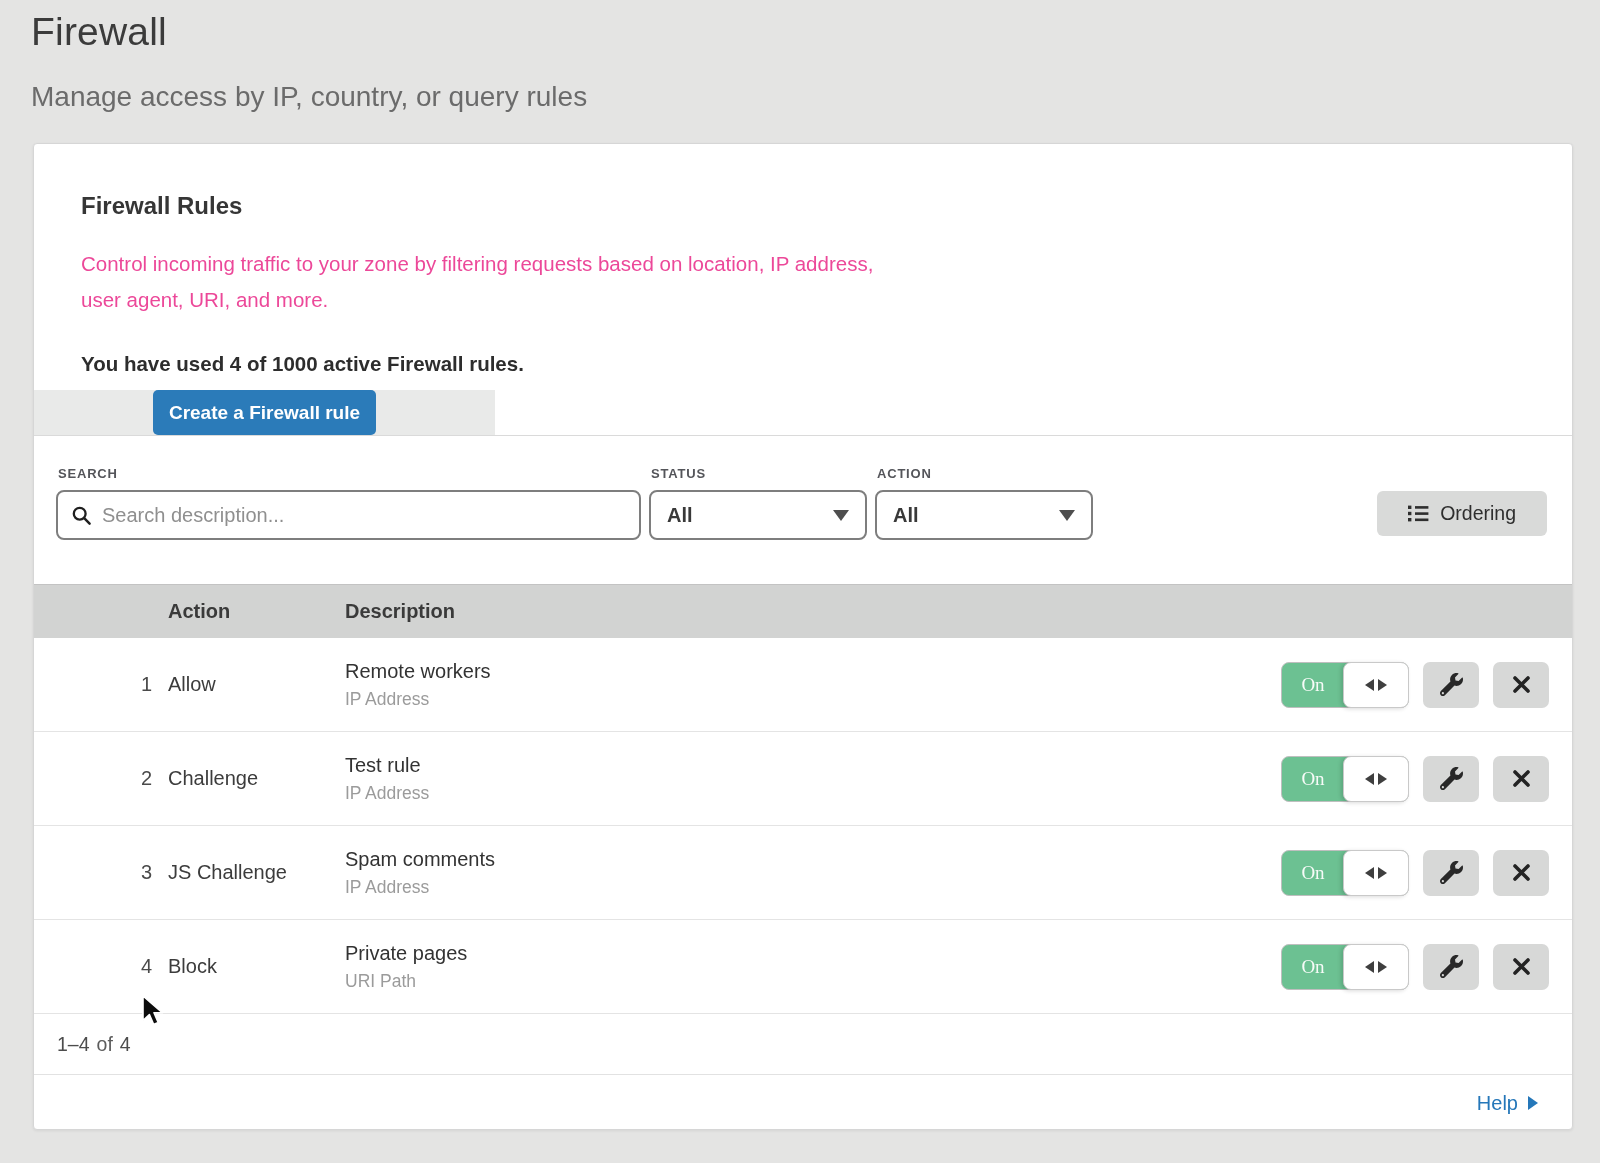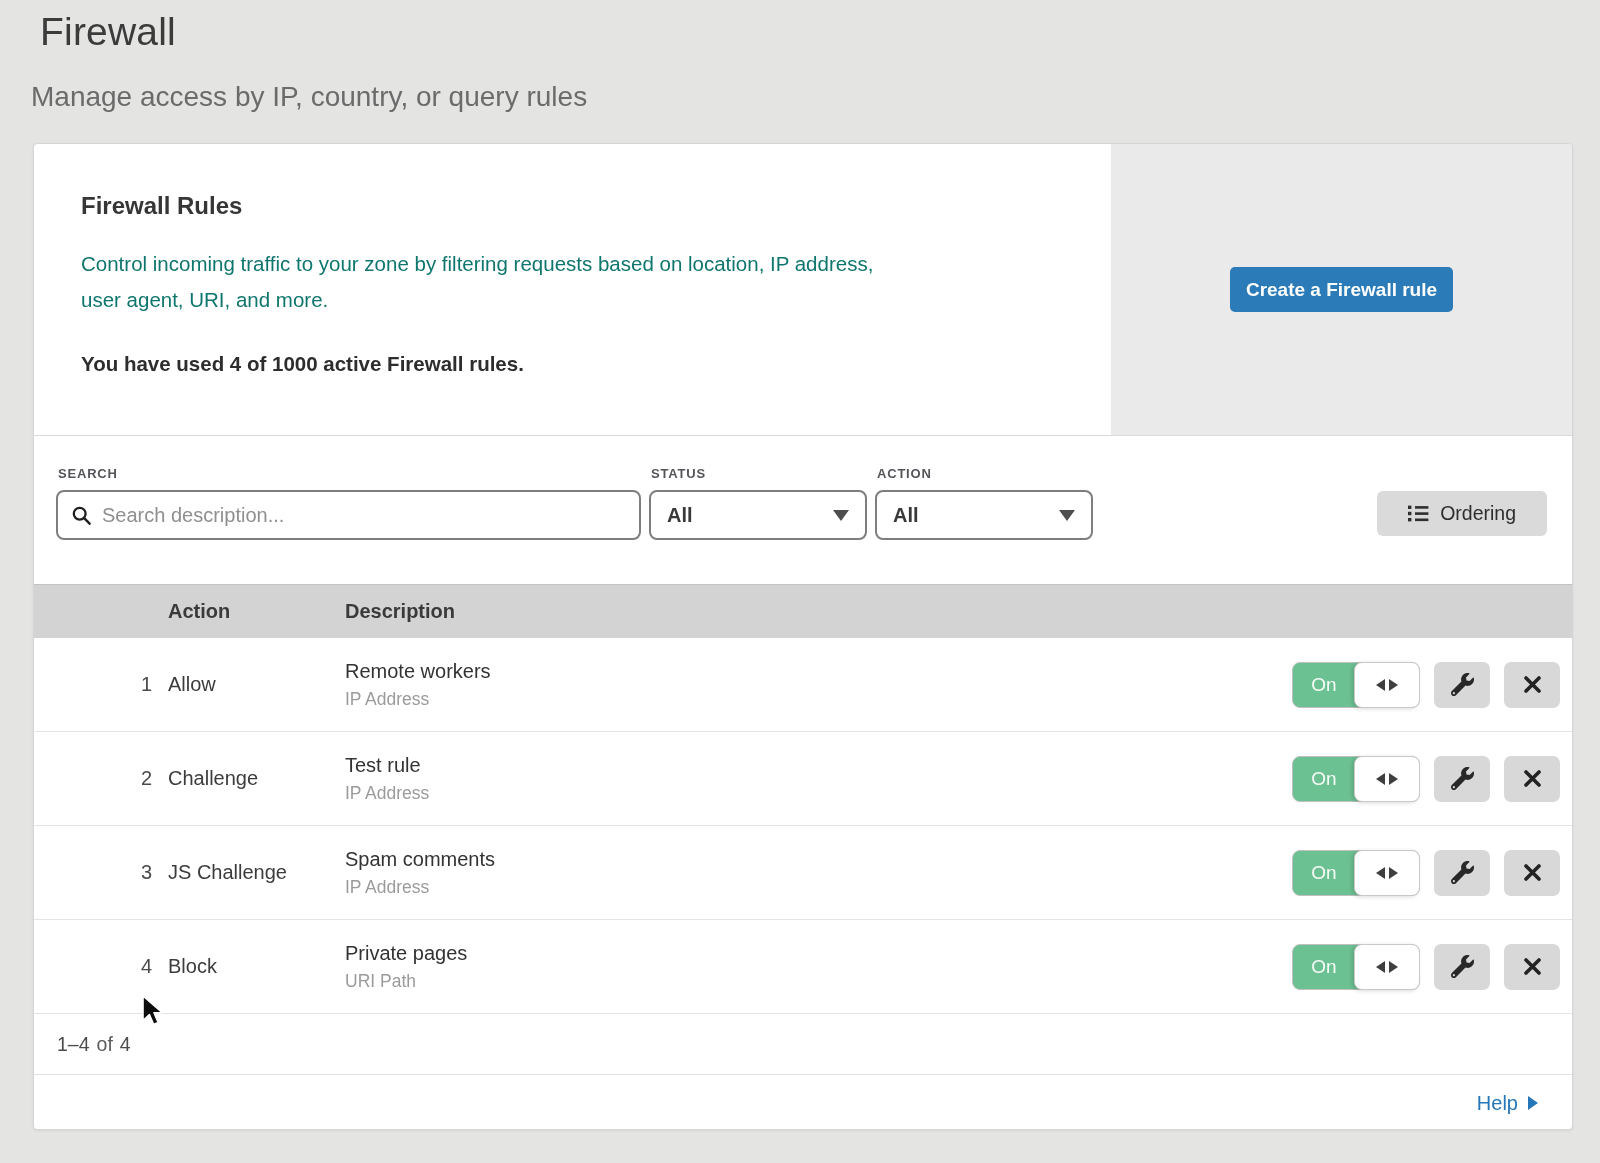--- a/index.html
+++ b/index.html
@@ -4,34 +4,34 @@
 <style>
   * { box-sizing: border-box; margin: 0; padding: 0; }
   html,body { width:1600px; height:1163px; }
   body {
     background:#e4e4e3;
     font-family:"Liberation Sans", sans-serif;
     position:relative;
     overflow:hidden;
   }
   .page-header { padding:10px 0 0 31px; }
-  .page-title { font-size:39px; font-weight:500; color:#3b3b3b; letter-spacing:.2px;margin-left:9px; }
+  .page-title { font-size:39px; font-weight:500; color:#3b3b3b; letter-spacing:.2px; }
   .page-subtitle { font-size:28px; font-weight:400; color:#6b6b6b; margin-top:27px; }
 
   .card {
     position:absolute; left:33px; top:143px; width:1540px; height:987px;
     background:#ffffff; border:1px solid #d6d6d6; border-radius:4px;
     box-shadow:0 1px 3px rgba(0,0,0,.07); overflow:hidden;
   }
 
   
-  .intro-section { display:flex; height:292px; border-bottom:1px solid #dadada; }
+  .intro-section { display:flex; height:292px; border-bottom:1px solid #dadada;flex-direction:column; }
   .intro-left { flex:1; padding:48px 60px 0 47px; }
   .intro-heading { font-size:24px; font-weight:700; color:#363636; margin-bottom:26px; }
-  .intro-desc { font-size:20.5px; color:#0f766e; line-height:36px; }
+  .intro-desc { font-size:20.5px; color:#ec4899; line-height:36px; }
   .intro-usage { font-size:20.5px; font-weight:700; color:#2d2d2d; margin-top:34px; }
   .intro-right { width:461px; background:#e9eae9; display:flex; align-items:center; justify-content:center; flex-shrink:0; }
   .create-btn {
     background:#2b7bb9; color:#fff; border:none; border-radius:5px;
     font-size:19px; font-weight:700; height:45px; padding:0 16px;
     font-family:inherit; cursor:pointer;
   }
 
   
   .filter-section { display:flex; align-items:flex-start; height:148px; padding:30px 25px 0 22px; gap:8px; }
@@ -56,21 +56,21 @@
     font-size:20px; font-weight:700; color:#3a3a3a;
   }
   .rule-row {
     display:grid; grid-template-columns:134px 177px 1fr auto; align-items:center;
     height:94px; border-bottom:1px solid #e4e4e4; background:#fff;
   }
   .rule-index { text-align:right; padding-right:16px; font-size:20px; color:#4a4a4a; }
   .rule-action { font-size:20px; color:#3c3c3c; }
   .rule-desc-title { font-size:20px; color:#333; }
   .rule-desc-sub { font-size:17.5px; color:#9b9b9b; margin-top:6px; }
-  .rule-controls { display:flex; align-items:center; gap:14px; padding-right:12px; }
+  .rule-controls { display:flex; align-items:center; gap:14px; padding-right:23px;font-family:Liberation Serif, serif; }
 
   .toggle { position:relative; width:128px; height:46px; background:#6cc192; border:1px solid #bfbfbf; border-radius:8px; cursor:pointer; }
   .toggle-on-label {
     position:absolute; left:0; top:0; bottom:0; width:62px;
     display:flex; align-items:center; justify-content:center;
     color:#f7fbf8; font-size:19px;
   }
   .toggle-knob {
     position:absolute; right:-1px; top:-1px; bottom:-1px; width:66px;
     background:#fff; border:1px solid #c9c9c9; border-radius:8px;

